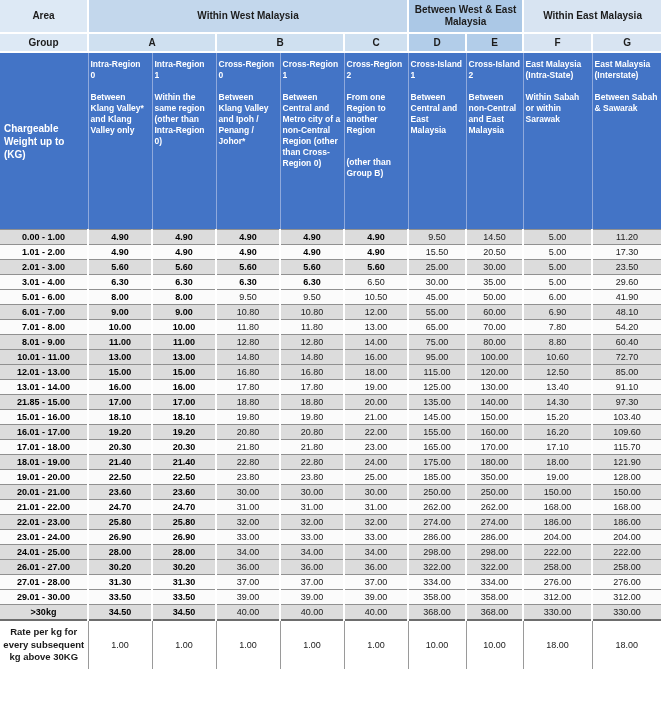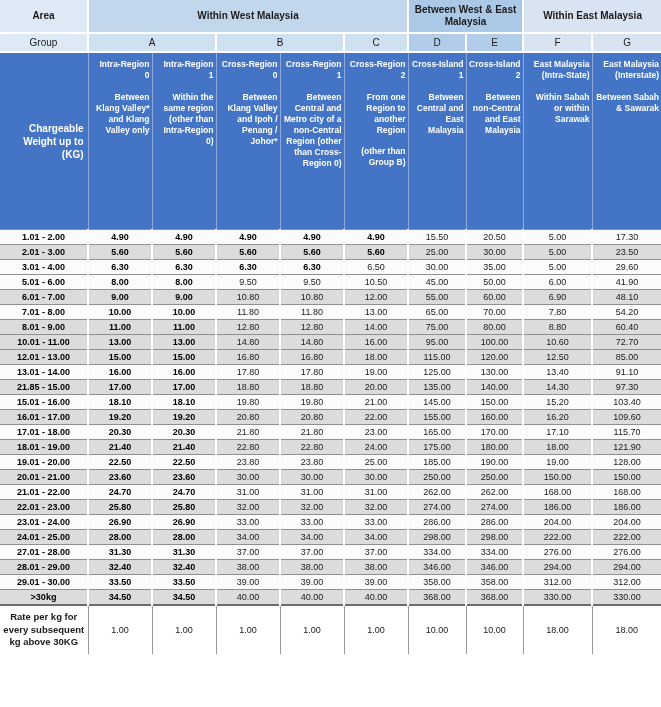--- a/index.html
+++ b/index.html
@@ -23,44 +23,44 @@
   th,td{overflow:hidden;}
 
   
   tr.band-row th{
     height:30px;font-size:10px;font-weight:bold;color:#1c1c1c;
     text-align:center;vertical-align:middle;line-height:1.2;
     border-left:2px solid #fff;border-bottom:2px solid #fff;
   }
   tr.band-row th:first-child{border-left:none;}
   tr.group-row th{
-    height:15px;font-size:10px;font-weight:normal;color:#1c1c1c;
+    height:15px;font-size:10px;font-weight:bold;color:#1c1c1c;
     text-align:center;vertical-align:middle;
     border-left:2px solid #fff;border-bottom:2px solid #fff;
   }
   tr.group-row th:first-child{border-left:none;}
   .t-area{background:var(--area);}
   .t-west{background:var(--west);}
   .t-between{background:var(--between);}
   .t-east{background:var(--east);}
   .g-west{background:var(--gwest);}
   .g-between{background:var(--gbetween);}
   .g-east{background:var(--geast);}
 
   
   tr.head-row th{
     background:var(--blue);height:170px;vertical-align:top;
     color:#ffffff;font-size:8.5px;font-weight:bold;line-height:1.3;
-    padding:6px 2px 0 2px;text-align:right;
+    padding:6px 2px 0 2px;text-align:left;
     border-left:1px solid #8fa9dc;
   }
   tr.head-row th.corner{vertical-align:middle;font-size:10px;padding:0 4px;border-left:none;}
   .h-title{white-space:pre-line;margin-bottom:11px;}
   .h-desc{white-space:normal;}
-  .h-desc2{margin-top:10px;}
+  .h-desc2{margin-top:21px;}
 
   
   tbody tr.data th,tbody tr.data td{
     font-size:9px;line-height:1;height:11px;padding:1.5px 0;
     text-align:center;vertical-align:middle;color:#1a1a1a;
     border-top:1px solid var(--hline);border-left:2px solid #fff;
   }
   tbody tr.data th{font-weight:bold;color:#000;border-left:none;}
   tbody tr.data td.b{font-weight:bold;color:#000;}
   tbody tr.shade th,tbody tr.shade td{background:var(--shade);}
@@ -149,20 +149,32 @@
           <div class="h-title">East Malaysia (Intra-State)</div>
           <div class="h-desc">Within Sabah or within Sarawak</div>
         </th>
         <th>
           <div class="h-title">East Malaysia (Interstate)</div>
           <div class="h-desc">Between Sabah &amp; Sawarak</div>
         </th>
       </tr>
   </thead>
   <tbody id="body">
+      <tr class="data shade">
+        <th>0.00 - 1.00</th>
+        <td class="b">4.90</td>
+        <td class="b">4.90</td>
+        <td class="b">4.90</td>
+        <td class="b">4.90</td>
+        <td class="b">4.90</td>
+        <td>9.50</td>
+        <td>14.50</td>
+        <td>5.00</td>
+        <td>11.20</td>
+      </tr>
       <tr class="data plain">
         <th>1.01 - 2.00</th>
         <td class="b">4.90</td>
         <td class="b">4.90</td>
         <td class="b">4.90</td>
         <td class="b">4.90</td>
         <td class="b">4.90</td>
         <td>15.50</td>
         <td>20.50</td>
         <td>5.00</td>
@@ -337,21 +349,21 @@
         <td>121.90</td>
       </tr>
       <tr class="data plain">
         <th>19.01 - 20.00</th>
         <td class="b">22.50</td>
         <td class="b">22.50</td>
         <td>23.80</td>
         <td>23.80</td>
         <td>25.00</td>
         <td>185.00</td>
-        <td>190.00</td>
+        <td>350.00</td>
         <td>19.00</td>
         <td>128.00</td>
       </tr>
       <tr class="data shade">
         <th>20.01 - 21.00</th>
         <td class="b">23.60</td>
         <td class="b">23.60</td>
         <td>30.00</td>
         <td>30.00</td>
         <td>30.00</td>
@@ -401,43 +413,43 @@
         <td class="b">28.00</td>
         <td class="b">28.00</td>
         <td>34.00</td>
         <td>34.00</td>
         <td>34.00</td>
         <td>298.00</td>
         <td>298.00</td>
         <td>222.00</td>
         <td>222.00</td>
       </tr>
+      <tr class="data shade">
+        <th>26.01 - 27.00</th>
+        <td class="b">30.20</td>
+        <td class="b">30.20</td>
+        <td>36.00</td>
+        <td>36.00</td>
+        <td>36.00</td>
+        <td>322.00</td>
+        <td>322.00</td>
+        <td>258.00</td>
+        <td>258.00</td>
+      </tr>
       <tr class="data plain">
         <th>27.01 - 28.00</th>
         <td class="b">31.30</td>
         <td class="b">31.30</td>
         <td>37.00</td>
         <td>37.00</td>
         <td>37.00</td>
         <td>334.00</td>
         <td>334.00</td>
         <td>276.00</td>
         <td>276.00</td>
-      </tr>
-      <tr class="data shade">
-        <th>28.01 - 29.00</th>
-        <td class="b">32.40</td>
-        <td class="b">32.40</td>
-        <td>38.00</td>
-        <td>38.00</td>
-        <td>38.00</td>
-        <td>346.00</td>
-        <td>346.00</td>
-        <td>294.00</td>
-        <td>294.00</td>
       </tr>
       <tr class="data plain">
         <th>29.01 - 30.00</th>
         <td class="b">33.50</td>
         <td class="b">33.50</td>
         <td>39.00</td>
         <td>39.00</td>
         <td>39.00</td>
         <td>358.00</td>
         <td>358.00</td>

